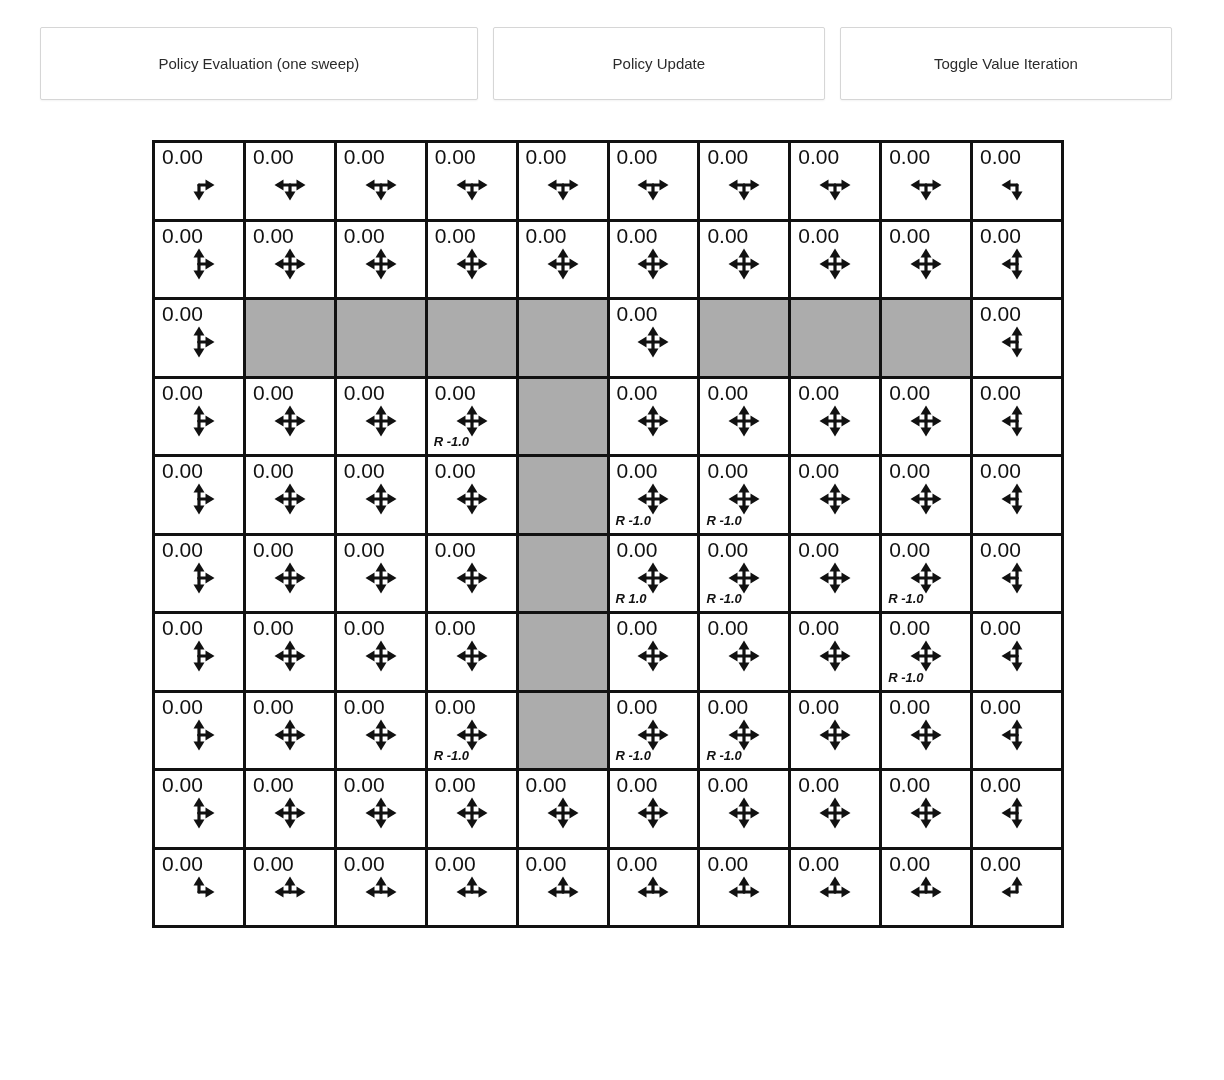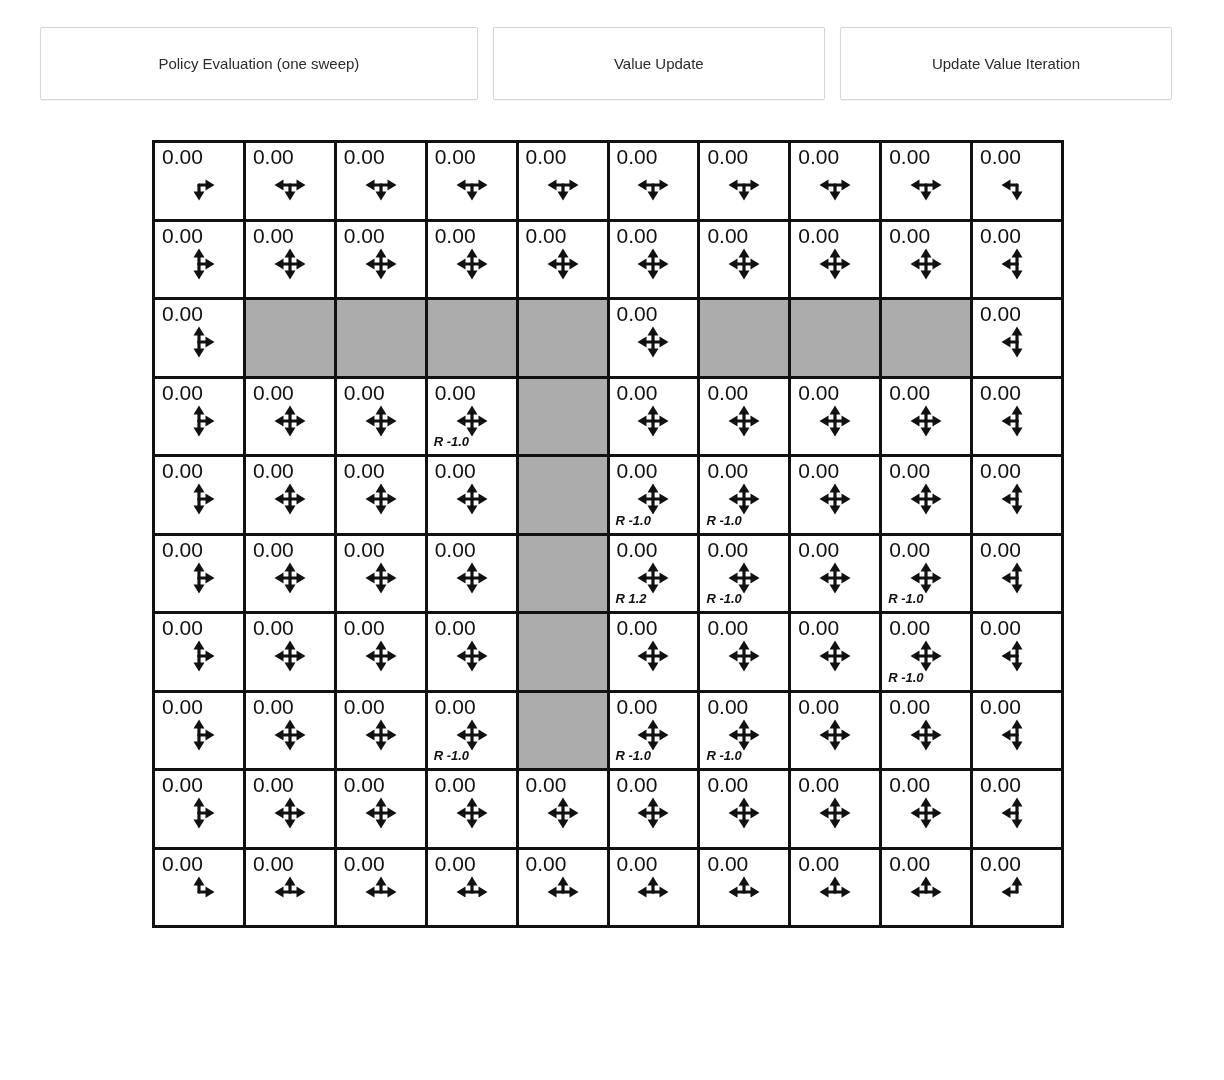--- a/index.html
+++ b/index.html
@@ -34,22 +34,22 @@
   .reward{
     position:absolute;left:6px;bottom:5px;font-size:13px;font-weight:bold;
     color:#111111;white-space:nowrap;font-style:italic;
   }
 </style>
 </head>
 <body>
 
 <div class="toolbar">
   <button class="btn btn-wide">Policy Evaluation (one sweep)</button>
-  <button class="btn">Value Update</button>
-  <button class="btn">Update Value Iteration</button>
+  <button class="btn">Policy Update</button>
+  <button class="btn">Toggle Value Iteration</button>
 </div>
 
 <div class="grid">
     <div class="cell">
       <span class="value">0.00</span>
       <svg class="arrows" width="34" height="34" viewBox="-17 -17 34 34">
         <g transform="rotate(90)">
           <line x1="0" y1="0" x2="0" y2="-8.5" stroke="#111111" stroke-width="3.2" stroke-linecap="round"></line>
           <polygon points="-5.5,-6.5 5.5,-6.5 0,-15.5" fill="#111111"></polygon>
         </g>
@@ -933,21 +933,21 @@
         </g>
         <g transform="rotate(270)">
           <line x1="0" y1="0" x2="0" y2="-8.5" stroke="#111111" stroke-width="3.2" stroke-linecap="round"></line>
           <polygon points="-5.5,-6.5 5.5,-6.5 0,-15.5" fill="#111111"></polygon>
         </g>
         <g transform="rotate(90)">
           <line x1="0" y1="0" x2="0" y2="-8.5" stroke="#111111" stroke-width="3.2" stroke-linecap="round"></line>
           <polygon points="-5.5,-6.5 5.5,-6.5 0,-15.5" fill="#111111"></polygon>
         </g>
       </svg>
-      <span class="reward">R 1.2</span>
+      <span class="reward">R 1.0</span>
     </div>
     <div class="cell">
       <span class="value">0.00</span>
       <svg class="arrows" width="34" height="34" viewBox="-17 -17 34 34">
         <g transform="rotate(0)">
           <line x1="0" y1="0" x2="0" y2="-8.5" stroke="#111111" stroke-width="3.2" stroke-linecap="round"></line>
           <polygon points="-5.5,-6.5 5.5,-6.5 0,-15.5" fill="#111111"></polygon>
         </g>
         <g transform="rotate(180)">
           <line x1="0" y1="0" x2="0" y2="-8.5" stroke="#111111" stroke-width="3.2" stroke-linecap="round"></line>

